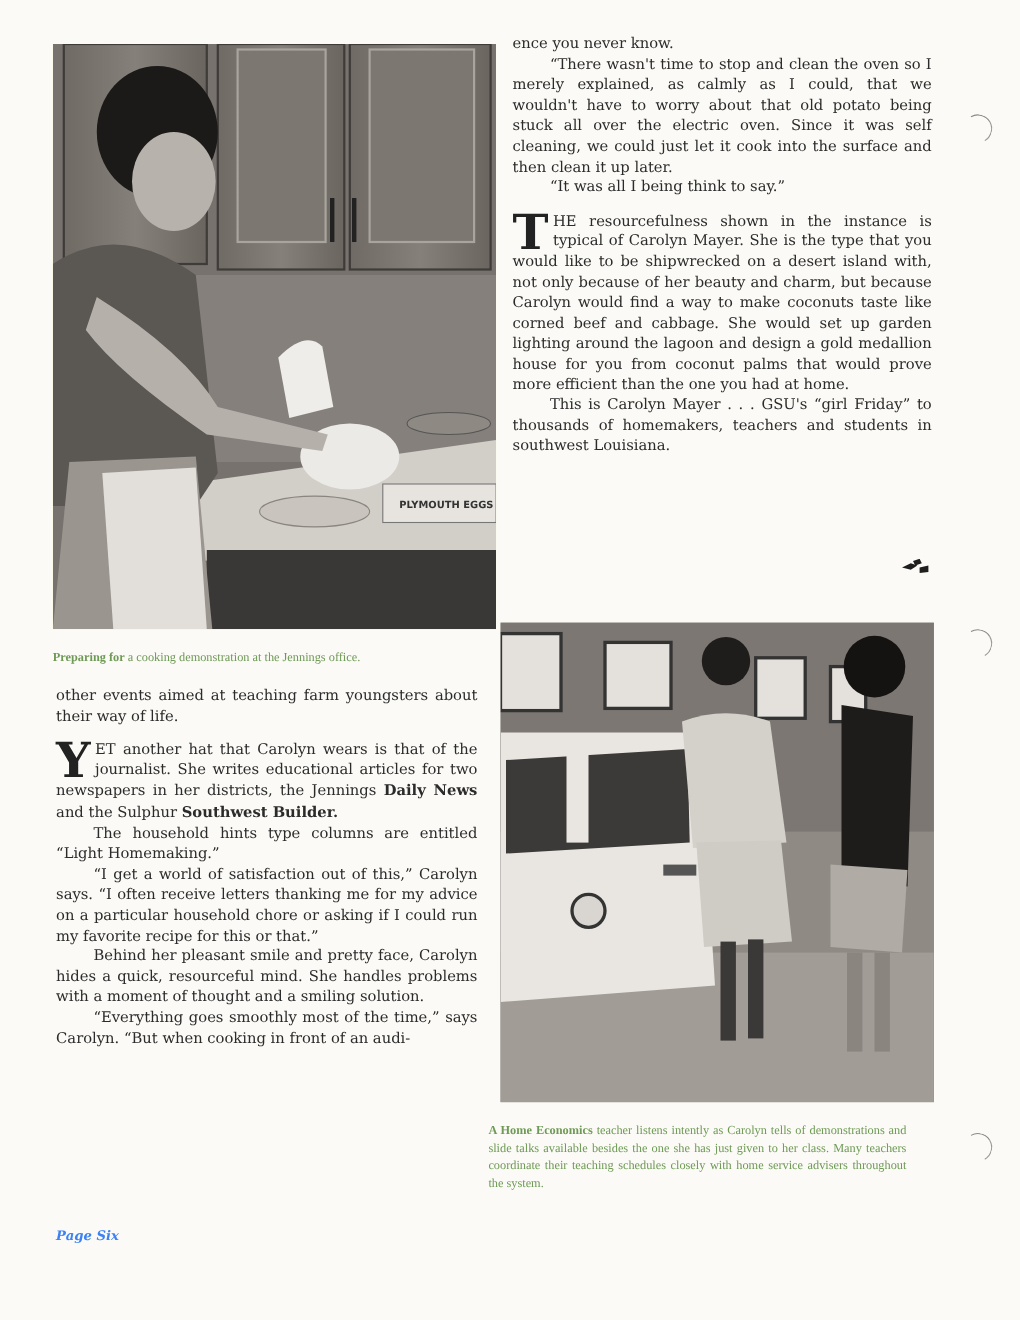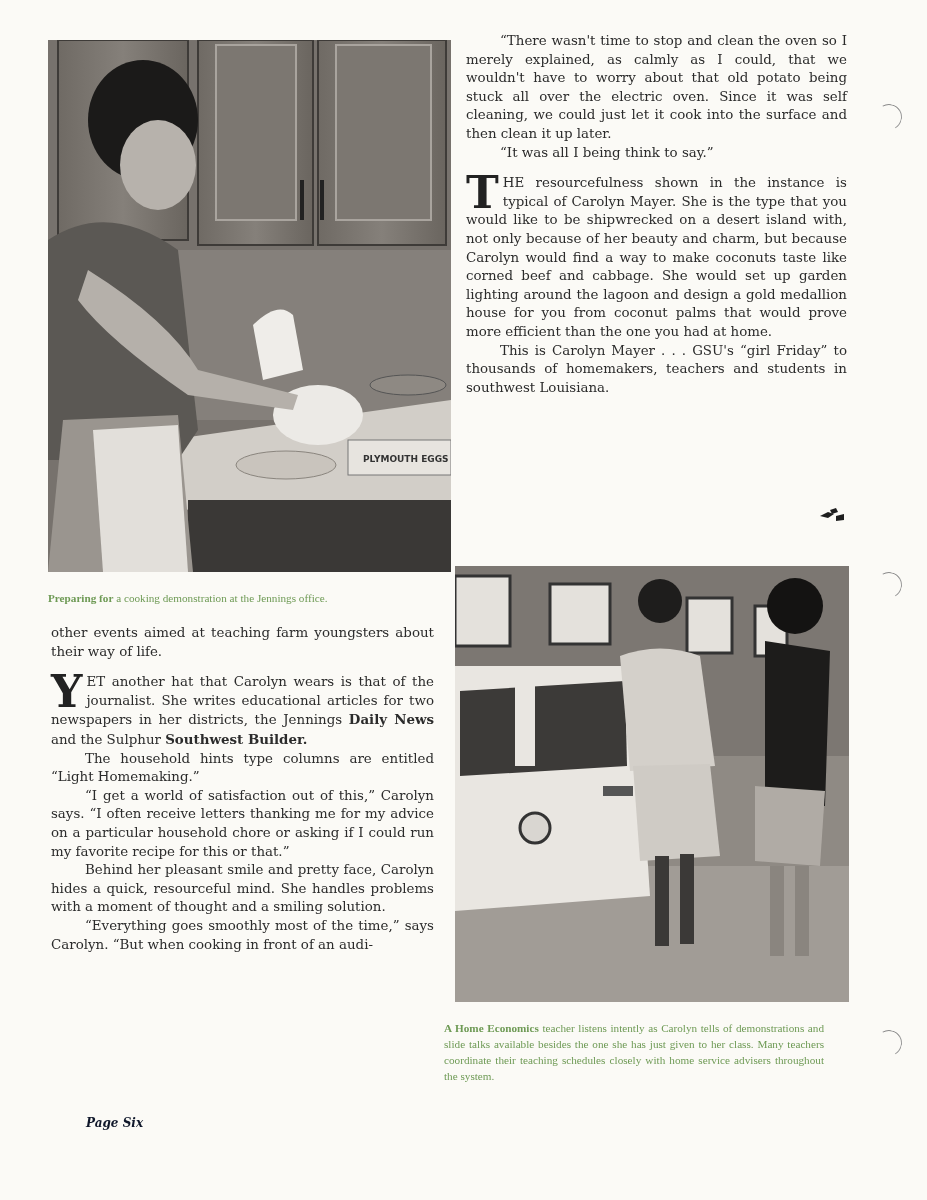--- a/index.html
+++ b/index.html
@@ -34,23 +34,22 @@
     color: #6e9a55;
     font-family: "Liberation Serif", serif;
   }
   .caption b { font-weight: bold; margin-top: 41px; }
   .photo {
     position: absolute;
     overflow: hidden;
   }
   .page-num {
     position: absolute; left: 51px; top: 1116px;
-    font-size: 12px; font-style: italic; font-weight: bold; color: #0f172a;
+    font-size: 12px; font-style: italic; font-weight: bold; color: #3b82f6;
     font-family: "DejaVu Serif", serif;
-    margin-left: 35px;
   }
   .hole {
     position: absolute; width: 24px; height: 24px;
     border-radius: 50%;
     border-top: 1.5px solid #8a8a8a;
     border-right: 1.5px solid #9a9a9a;
     border-left: 1.5px solid transparent;
     border-bottom: 1.5px solid transparent;
     transform: rotate(15deg);
   }
@@ -109,20 +108,21 @@
 <div class="col-text" style="left:51px; top:624px; width:383px;">
   <p>other events aimed at teaching farm youngsters about their way of life.</p>
   <p style="margin-top:12px;"><span class="dropcap">Y</span><span>ET another hat that Carolyn wears is that of the journalist. She writes educational articles for two newspapers in her districts, the Jennings </span><b>Daily News</b><span> and the Sulphur </span><b>Southwest Builder.</b></p>
   <p class="ind">The household hints type columns are entitled “Light Homemaking.”</p>
   <p class="ind">“I get a world of satisfaction out of this,” Carolyn says. “I often receive letters thanking me for my advice on a particular household chore or asking if I could run my favorite recipe for this or that.”</p>
   <p class="ind">Behind her pleasant smile and pretty face, Carolyn hides a quick, resourceful mind. She handles problems with a moment of thought and a smiling solution.</p>
   <p class="ind">“Everything goes smoothly most of the time,” says Carolyn. “But when cooking in front of an audi-</p>
 </div>
 
 <div class="col-text" style="left:466px; top:32px; width:381px;">
+  <p>ence you never know.</p>
   <p class="ind">“There wasn't time to stop and clean the oven so I merely explained, as calmly as I could, that we wouldn't have to worry about that old potato being stuck all over the electric oven. Since it was self cleaning, we could just let it cook into the surface and then clean it up later.</p>
   <p class="ind">“It was all I being think to say.”</p>
   <p style="margin-top:12px;"><span class="dropcap">T</span><span>HE resourcefulness shown in the instance is typical of Carolyn Mayer. She is the type that you would like to be shipwrecked on a desert island with, not only because of her beauty and charm, but because Carolyn would find a way to make coconuts taste like corned beef and cabbage. She would set up garden lighting around the lagoon and design a gold medallion house for you from coconut palms that would prove more efficient than the one you had at home.</span></p>
   <p class="ind">This is Carolyn Mayer . . . GSU's “girl Friday” to thousands of homemakers, teachers and students in southwest Louisiana.</p>
 </div>
 
 <svg class="endmark" width="26" height="14" viewBox="0 0 26 14">
   <polygon points="0,8 8,4 14,6 8,10" fill="#1e1e1e"></polygon>
   <polygon points="10,2 16,0 18,4 12,6" fill="#1e1e1e"></polygon>
   <polygon points="16,8 24,6 24,12 16,13" fill="#1e1e1e"></polygon>

